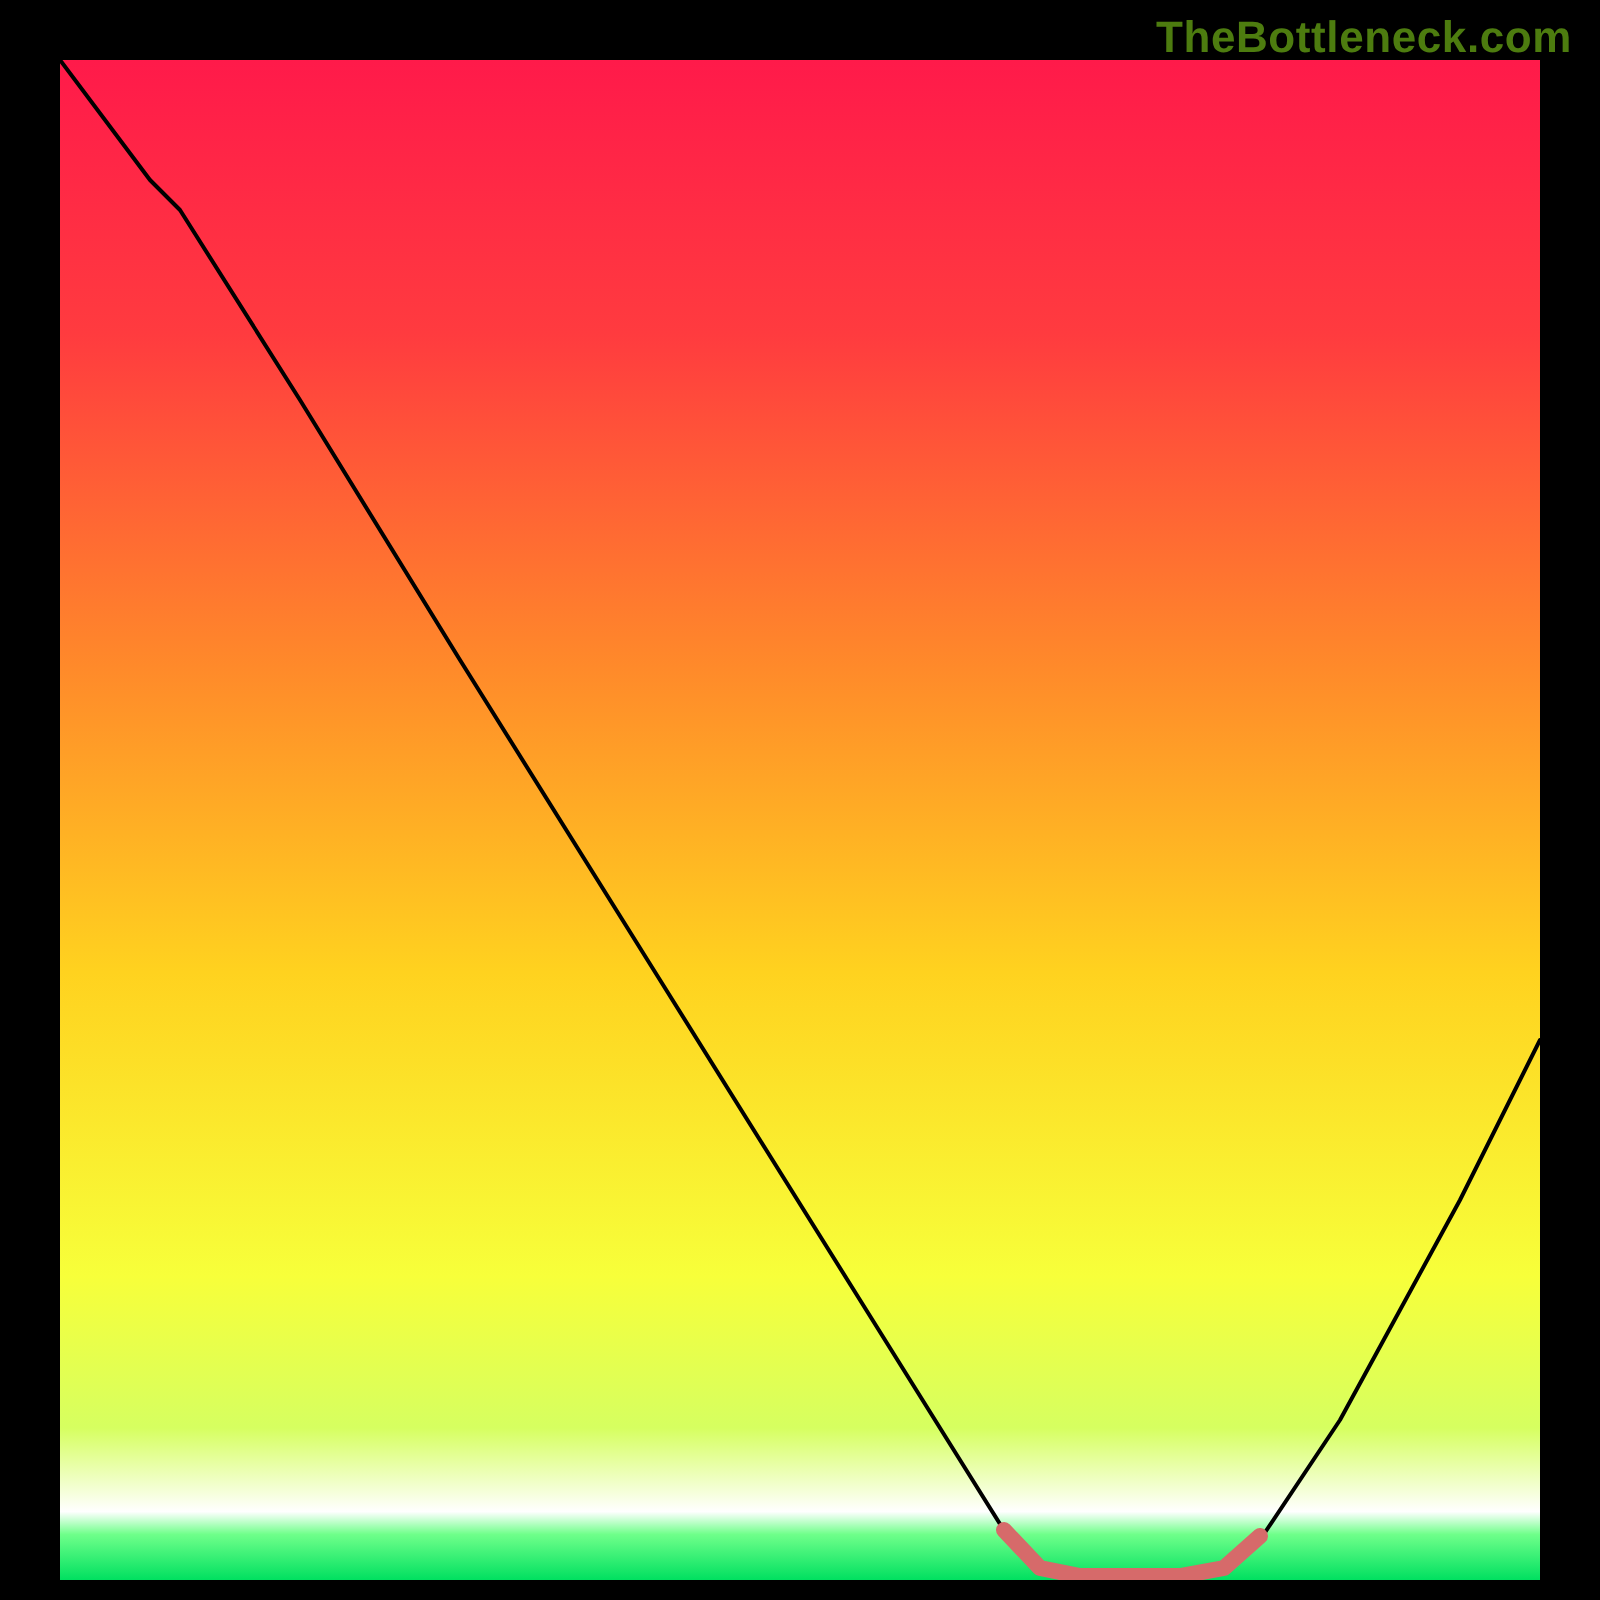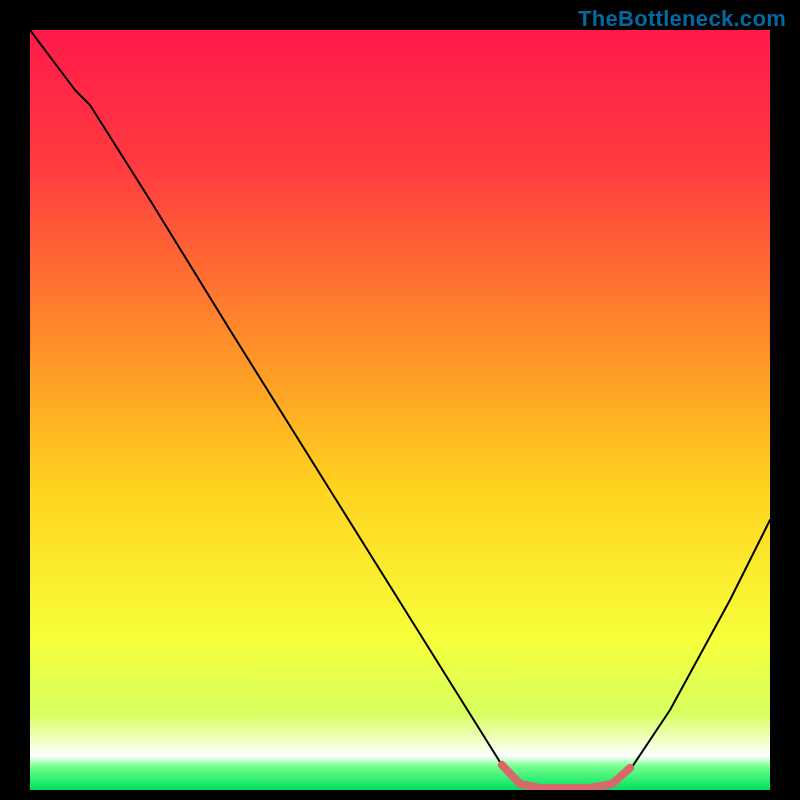--- a/index.html
+++ b/index.html
@@ -15,21 +15,21 @@
     width: 800px;
     height: 800px;
   }
   .attribution {
     position: absolute;
     top: 6px;
     right: 14px;
     font-family: Arial, Helvetica, sans-serif;
     font-size: 22px;
     font-weight: 600;
-    color: #0369a1;
+    color: #4d7c0f;
     letter-spacing: 0.3px;
   }
   svg {
     position: absolute;
     top: 30px;
     left: 30px;
   }
 </style>
 </head>
 <body>

